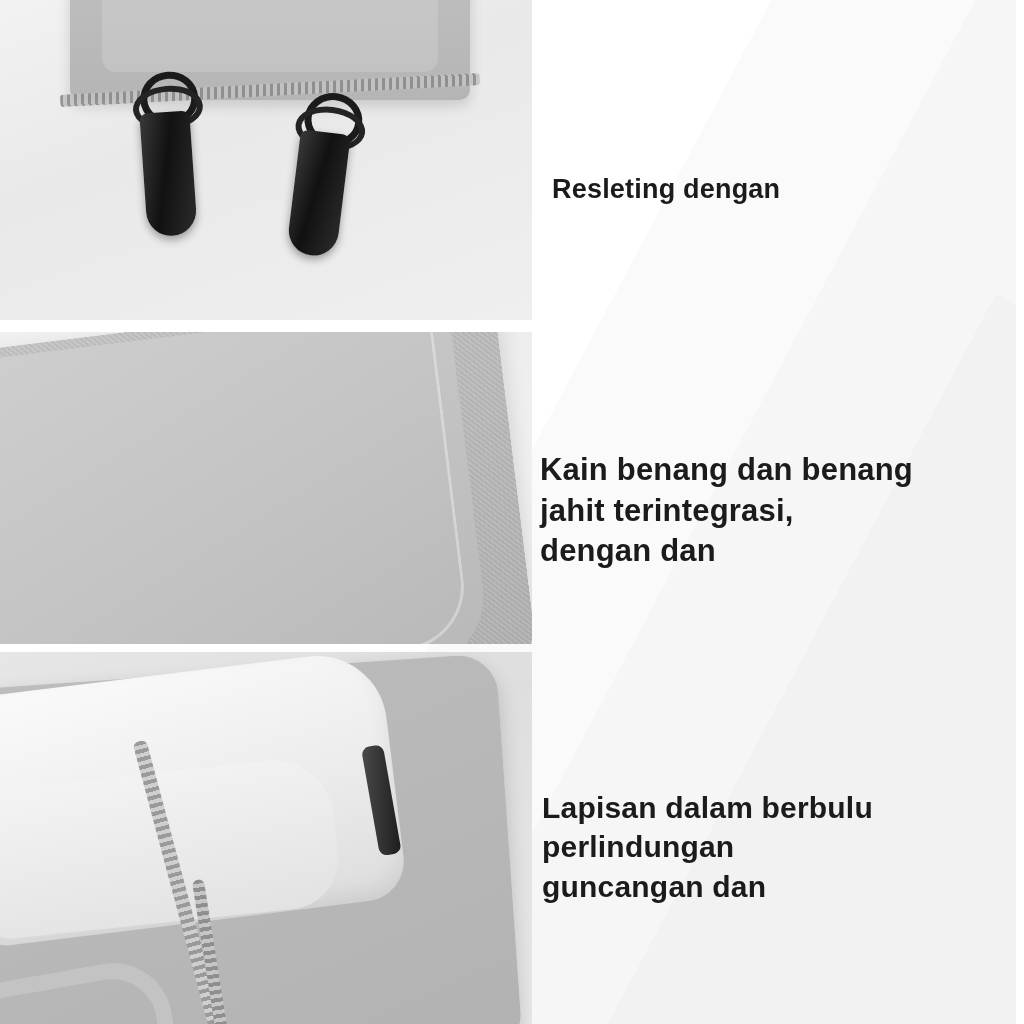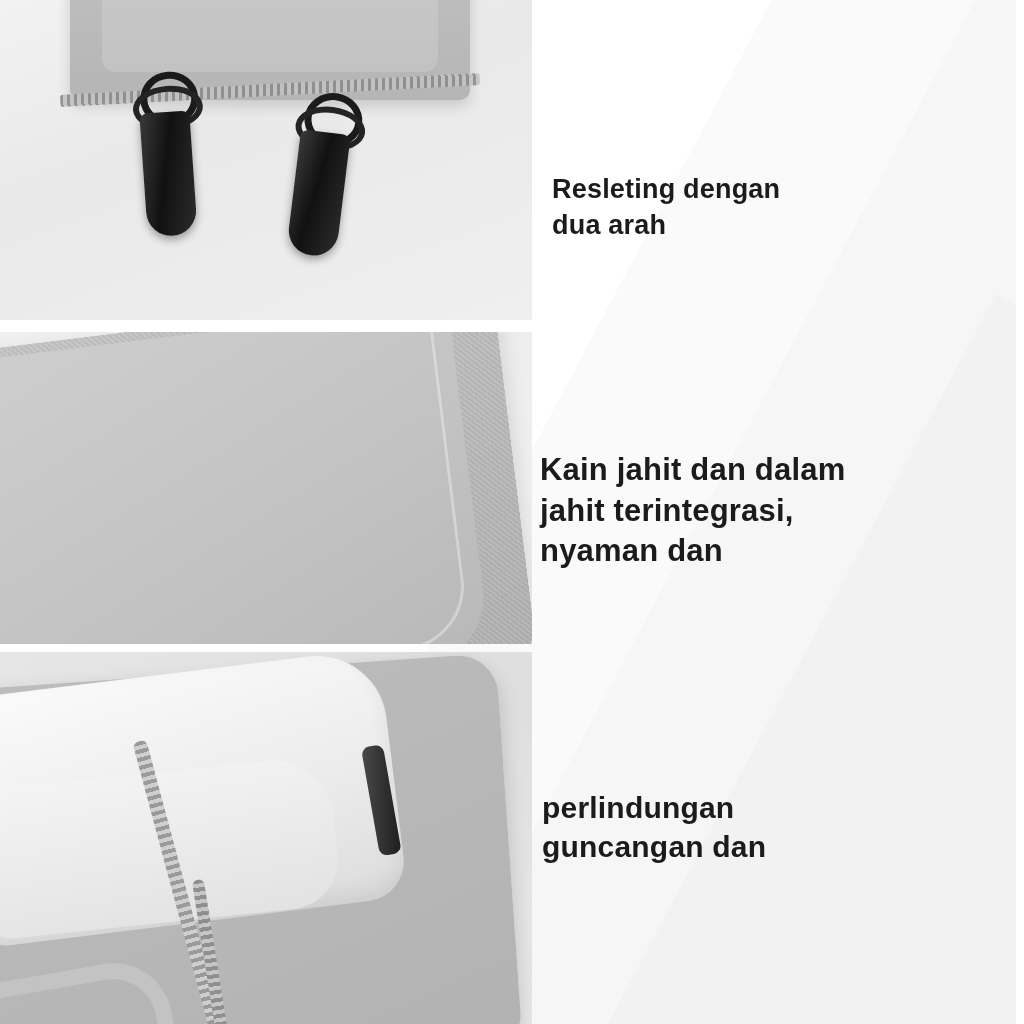--- a/index.html
+++ b/index.html
@@ -315,47 +315,47 @@
     </div>
     <div class="pull right">
       <div class="ring"></div>
       <div class="ring2"></div>
       <div class="tab"></div>
     </div>
   </div>
 
   <div class="caption cap1">
     <span class="line">Resleting dengan</span>
-    <span class="line">dua arah</span>
   </div>
 
   <div class="photo p2">
     <div class="p2-bg"></div>
     <div class="p2-bag">
       <div class="p2-inner"></div>
       <div class="p2-seam"></div>
     </div>
   </div>
 
   <div class="caption cap2">
-    <span class="line">Kain jahit dan dalam</span>
+    <span class="line">Kain benang dan benang</span>
     <span class="line">jahit terintegrasi,</span>
-    <span class="line">nyaman dan</span>
+    <span class="line">dengan dan</span>
   </div>
 
   <div class="photo p3">
     <div class="p3-bg"></div>
     <div class="p3-outer">
       <div class="p3-lining"></div>
       <div class="p3-flap"></div>
       <div class="p3-zip"></div>
       <div class="p3-zip2"></div>
       <div class="p3-pull"></div>
       <div class="p3-handle"></div>
     </div>
   </div>
 
   <div class="caption cap3">
+    <span class="line">Lapisan dalam berbulu</span>
     <span class="line">perlindungan</span>
     <span class="line">guncangan dan</span>
   </div>
 
 </div>
 
 </body></html>

